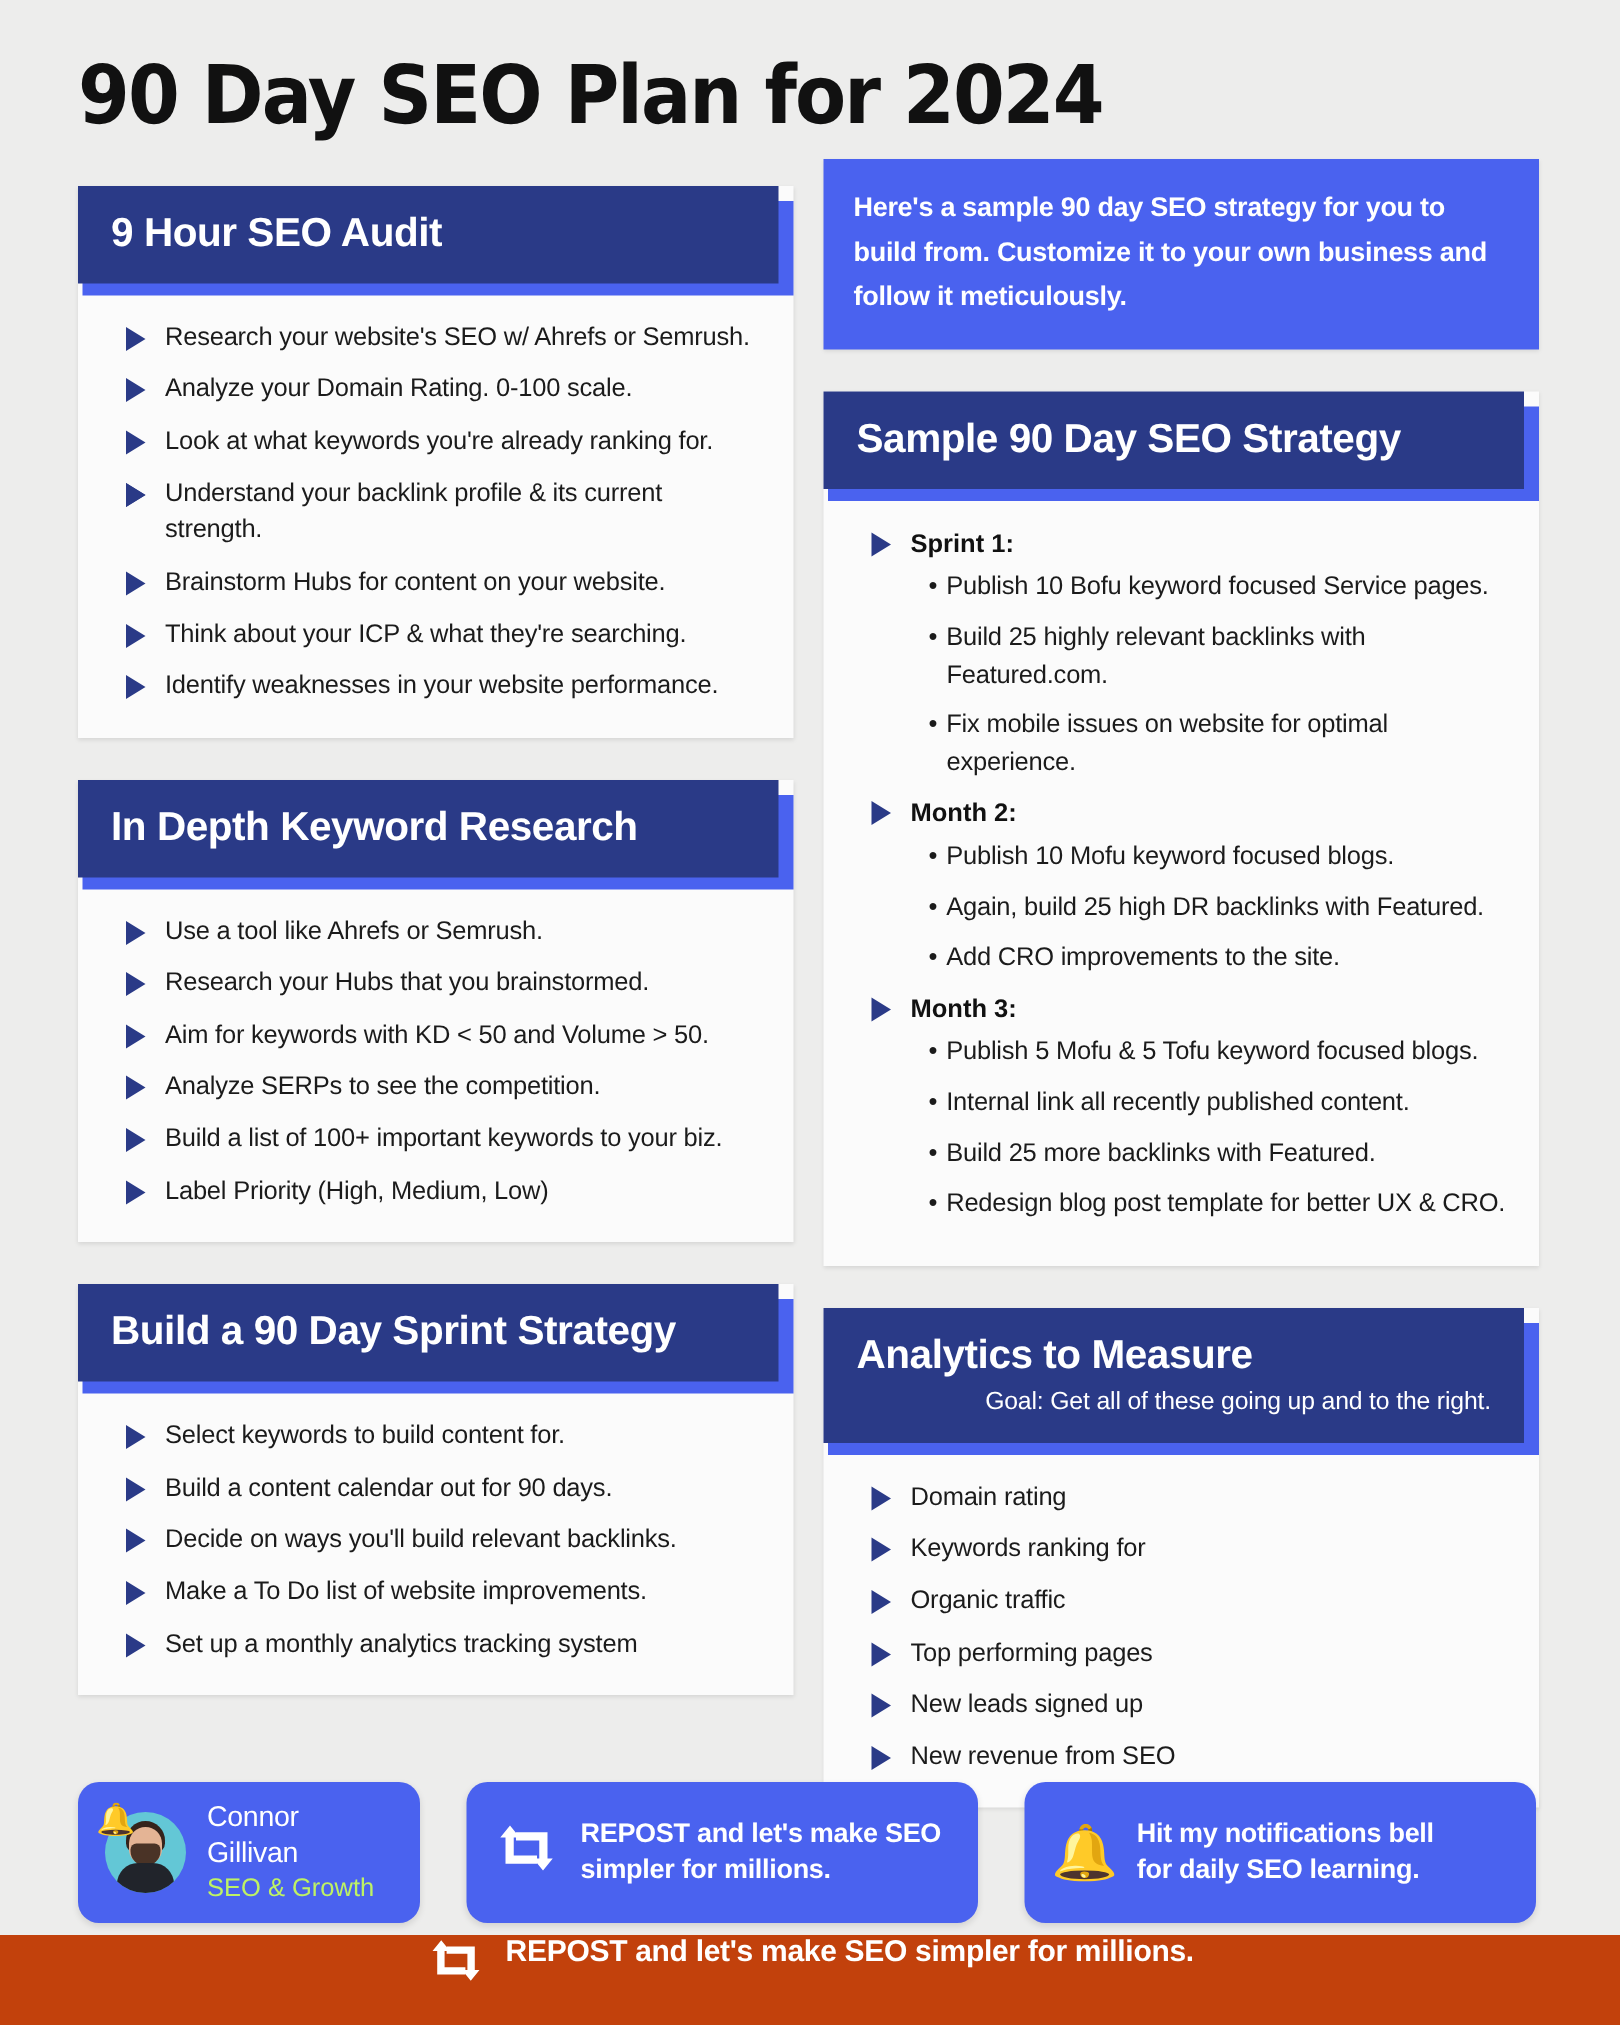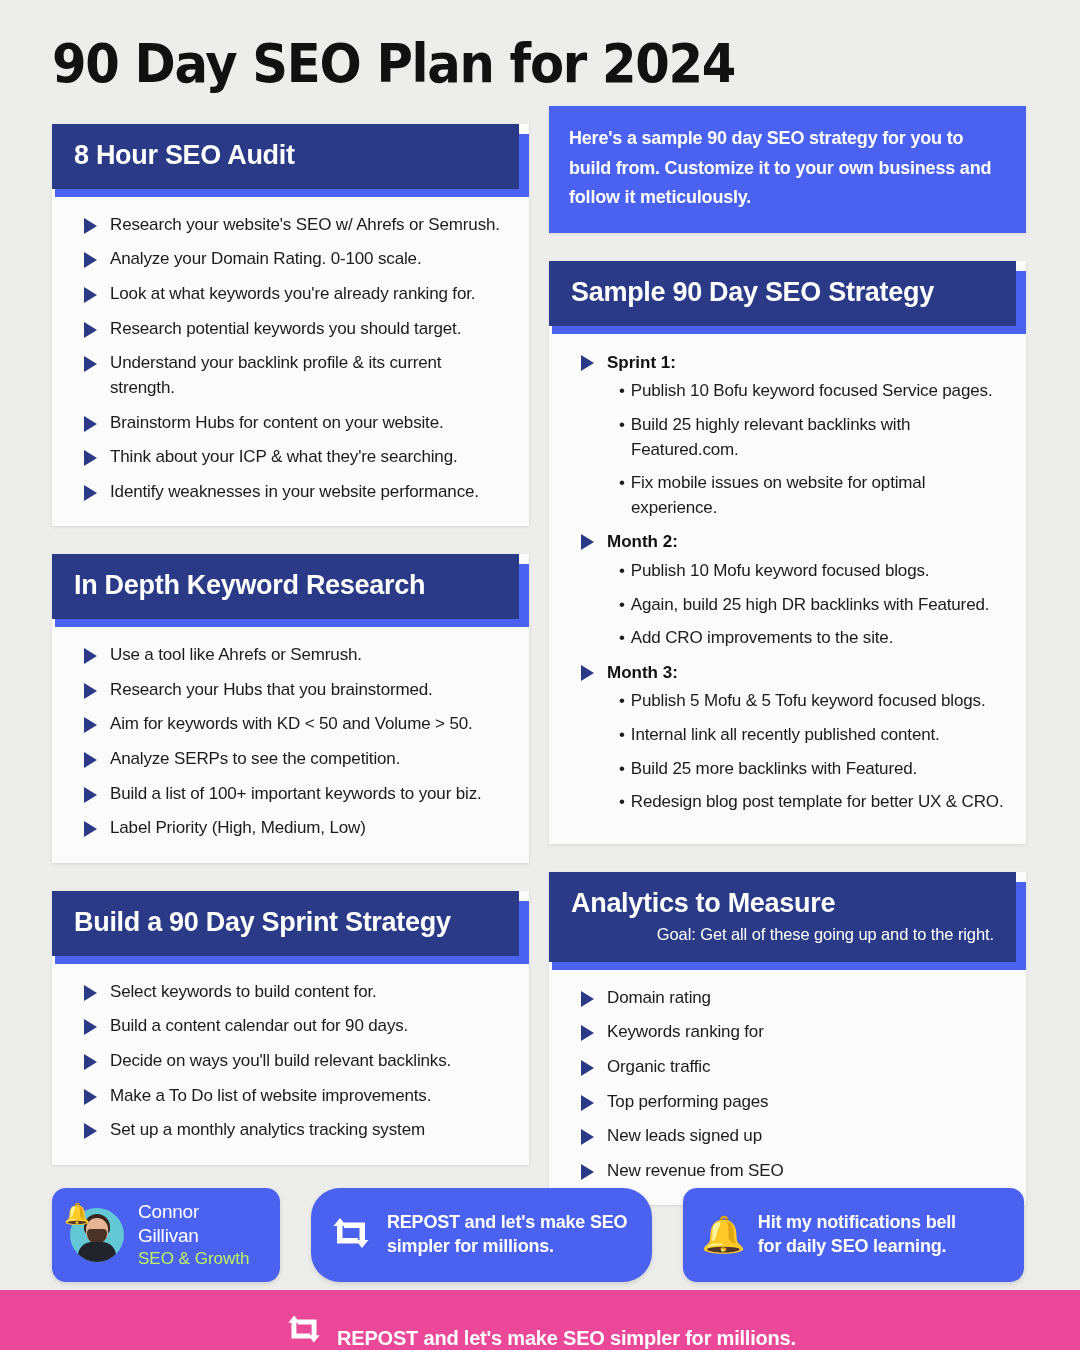--- a/index.html
+++ b/index.html
@@ -168,21 +168,21 @@
   }
   .promo {
     background: #4a62ef;
     border-radius: 14px;
     display: flex;
     align-items: center;
     padding: 12px 18px;
     box-shadow: 0 2px 5px rgba(0,0,0,0.12);
   }
   .promo-author { width: 228px; }
-  .promo-repost { width: 341px; border-radius: 29px; }
+  .promo-repost { width: 341px; }
   .promo-bell { width: 341px; }
 
   .avatar-wrap {
     position: relative;
     width: 54px; height: 54px;
     flex: 0 0 54px;
     margin-right: 14px;
   }
   .avatar {
     width: 54px; height: 54px;
@@ -243,23 +243,23 @@
     letter-spacing: -0.2px;
   }
   .icon-repost { flex: 0 0 44px; margin-right: 14px; }
   .icon-bell { flex: 0 0 44px; margin-right: 12px; font-size: 36px; line-height: 1; text-align: center; }
 
   
   .bottom-bar {
     position: absolute;
     left: 0; top: 1290px;
     width: 1080px; height: 60px;
-    background: #ec4899;
+    background: #c2410c;
     display: flex;
-    align-items: flex-end;
+    align-items: flex-start;
     justify-content: center;
     gap: 13px;
   }
   .bottom-bar .bb-text {
     color: #ffffff;
     font-size: 20px;
     font-weight: 700;
     letter-spacing: -0.2px;
   }
 </style>
@@ -269,29 +269,29 @@
 <div class="page">
 
   <div class="page-title">90 Day SEO Plan for 2024</div>
 
   <div class="col-left">
 
     <section class="card">
       <div class="card-head-wrap">
         <div class="card-head-accent"></div>
         <div class="card-head">
-          <h2>8 Hour SEO Audit</h2>
+          <h2>9 Hour SEO Audit</h2>
         </div>
       </div>
       <div class="card-body">
         <ul class="bullets">
           <li><span class="tri"></span><span>Research your website's SEO w/ Ahrefs or Semrush.</span></li>
           <li><span class="tri"></span><span>Analyze your Domain Rating. 0-100 scale.</span></li>
           <li><span class="tri"></span><span>Look at what keywords you're already ranking for.</span></li>
-          <li><span class="tri"></span><span>Research potential keywords you should target.</span></li>
+          <li><span class="tri"></span></li>
           <li><span class="tri"></span><span>Understand your backlink profile &amp; its current strength.</span></li>
           <li><span class="tri"></span><span>Brainstorm Hubs for content on your website.</span></li>
           <li><span class="tri"></span><span>Think about your ICP &amp; what they're searching.</span></li>
           <li><span class="tri"></span><span>Identify weaknesses in your website performance.</span></li>
         </ul>
       </div>
     </section>
 
     <section class="card">
       <div class="card-head-wrap">

